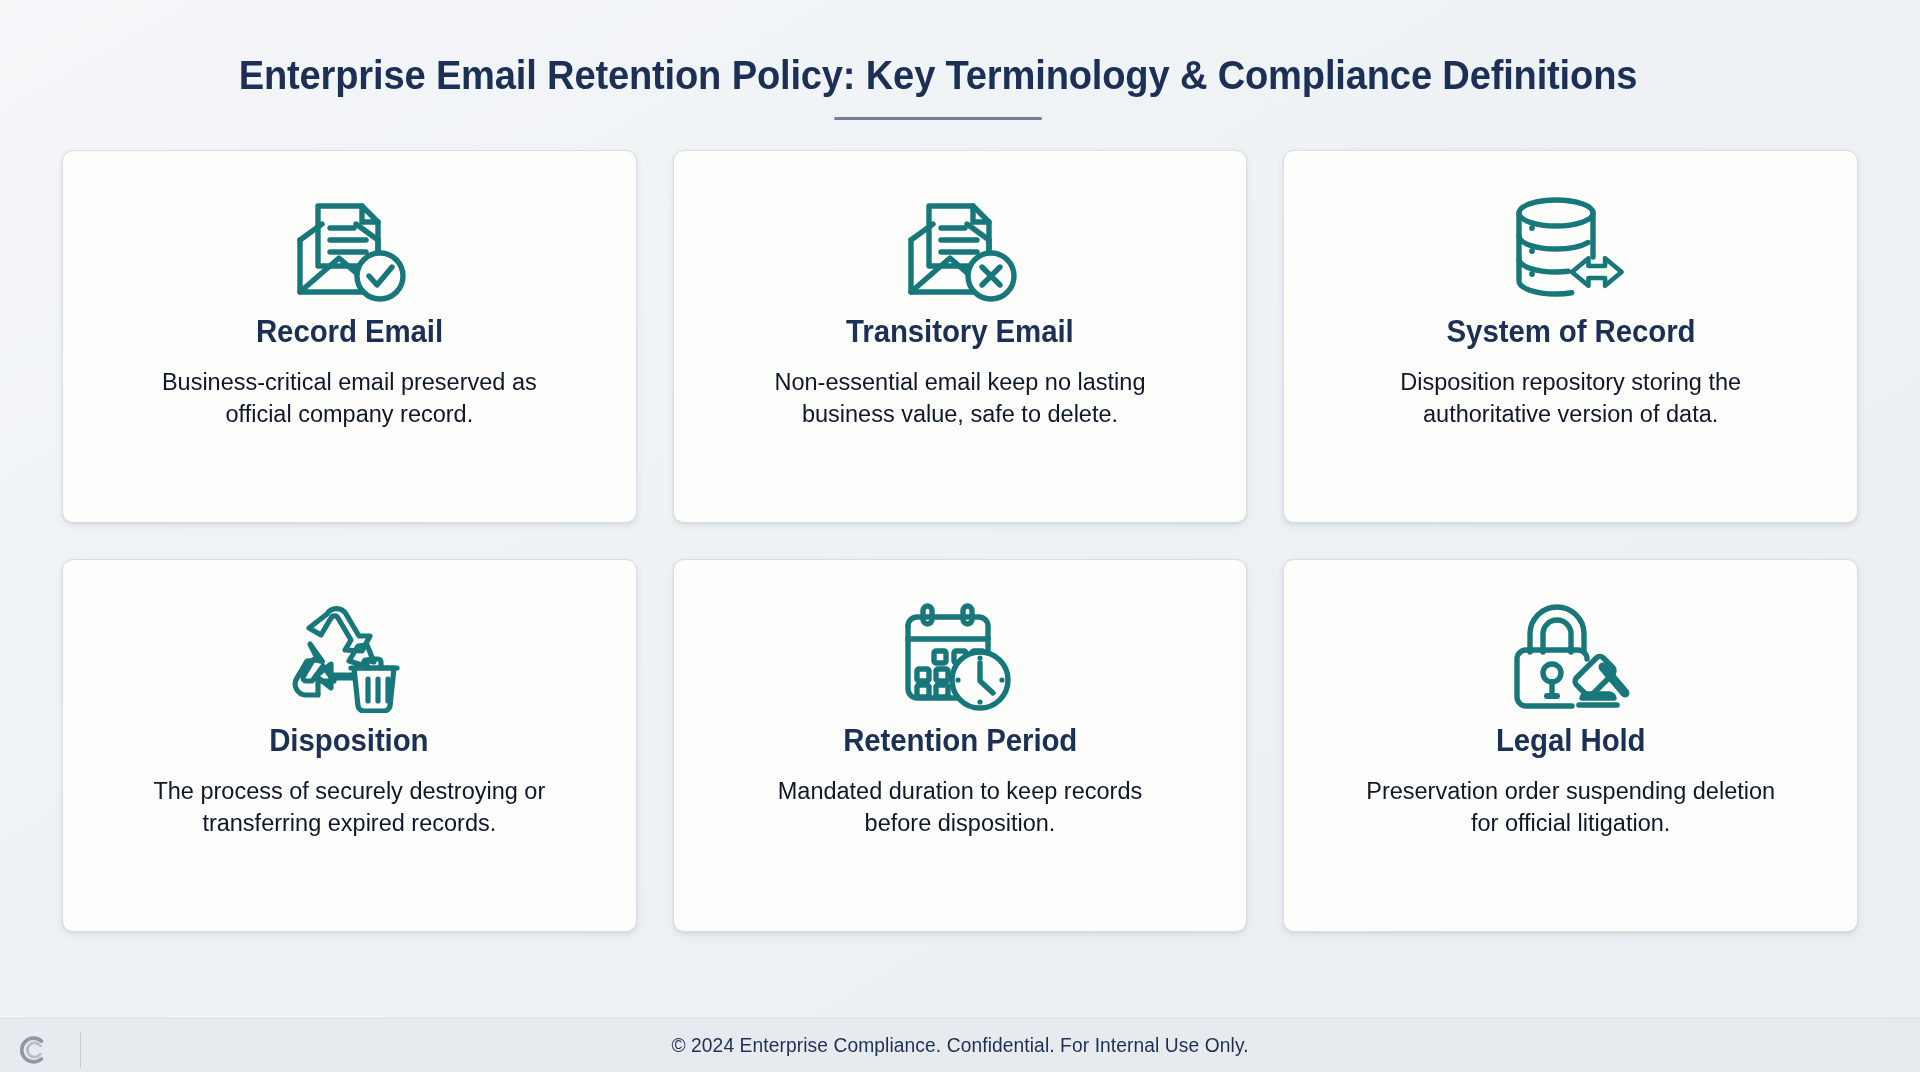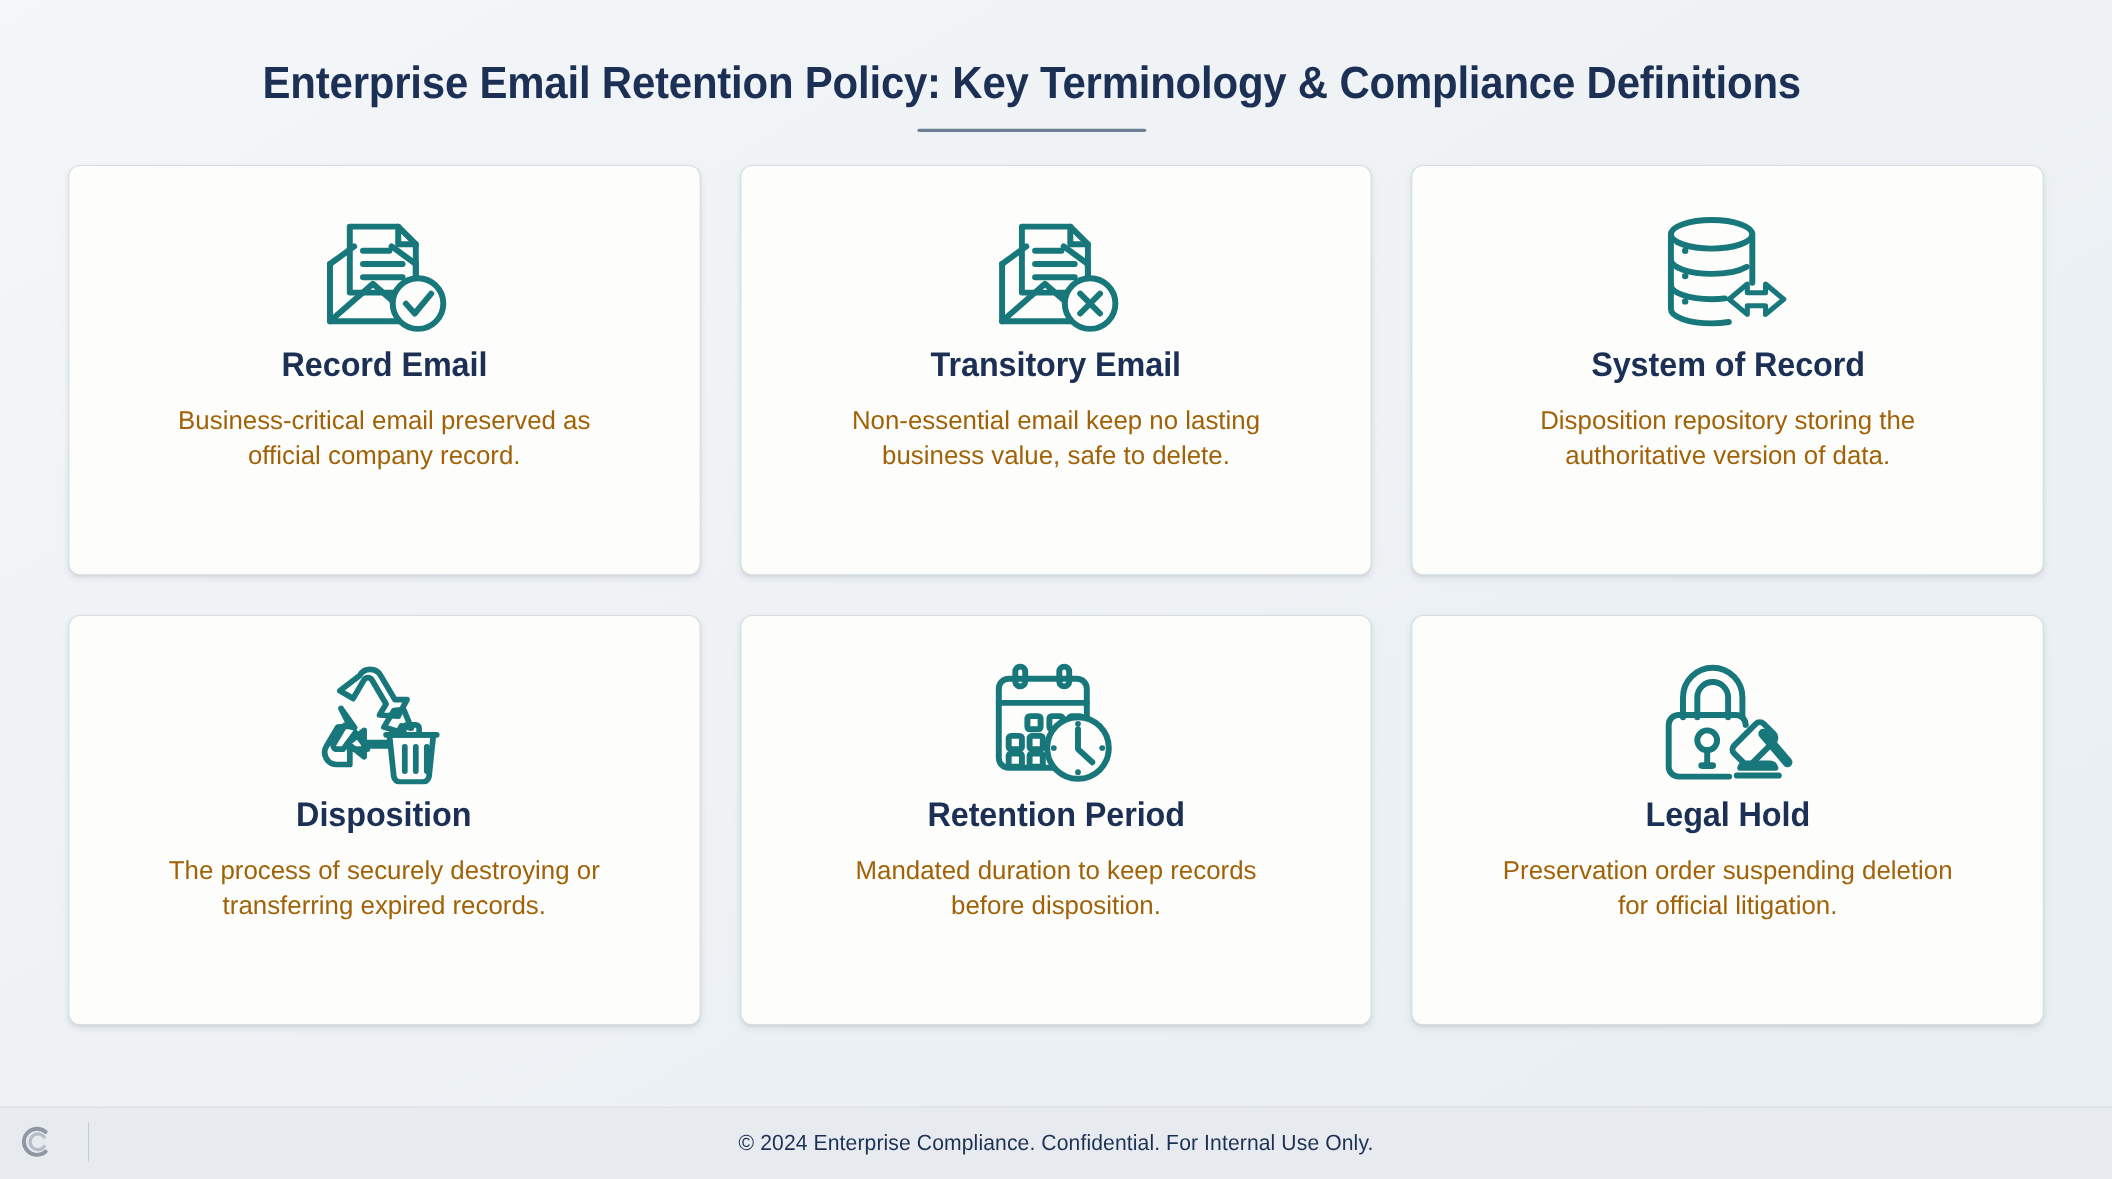--- a/index.html
+++ b/index.html
@@ -106,29 +106,29 @@
     letter-spacing: -0.1px;
     line-height: 1.1;
     margin-bottom: 17px;
     transform: scaleX(0.95);
   }
 
   .card-desc {
     font-family: "Liberation Sans", sans-serif;
     font-size: 23.5px;
     font-weight: normal;
-    color: #a16207;
+    color: #0f172a;
     line-height: 1.38;
     max-width: 430px;
   }
 
   
   .footer {
     flex: 0 0 auto;
-    height: 66px;
+    height: 54px;
     background: #e7ebef;
     border-top: 1px solid #dadfe5;
     display: flex;
     align-items: center;
     position: relative;
   }
 
   .footer-brand {
     position: absolute;
     left: 16px;

